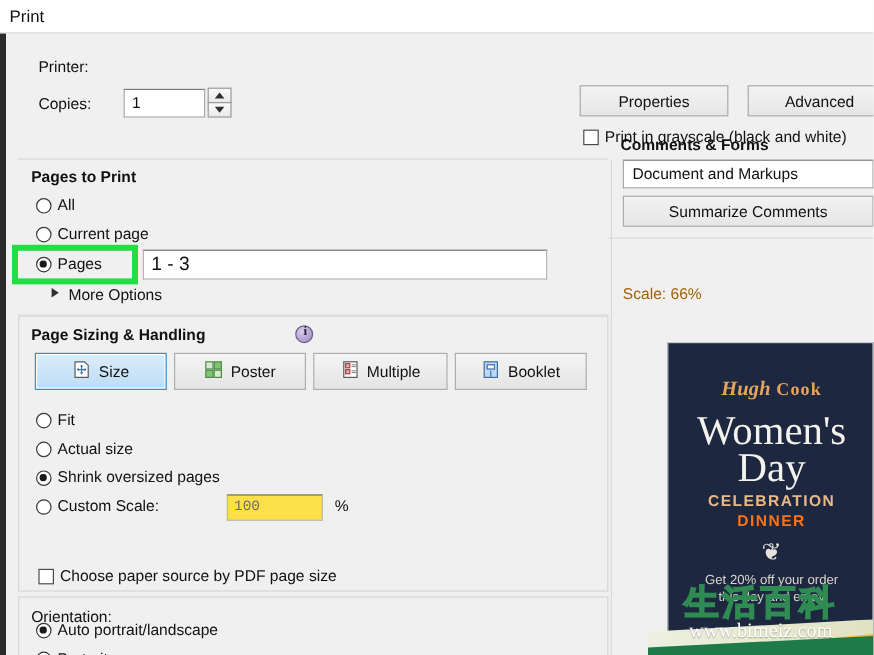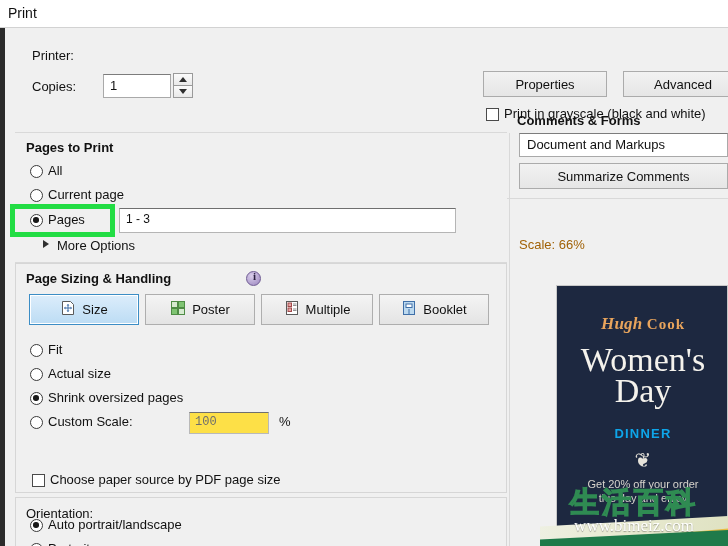--- a/index.html
+++ b/index.html
@@ -145,21 +145,21 @@
     border: 5px solid #22dd44;
     background: transparent;
     z-index: 20;
   }
 
   
   .pagesfield {
     position: absolute; left: 114px; top: 180px; width: 337px; height: 25px;
     background: #ffffff; border: 1px solid #b5b5b5; border-top-color: #6f6f6f;
   }
-  .pagesfield .val { position: absolute; left: 6px; top: 3px; font-size: 12px; color: #111; text-align: center; }
+  .pagesfield .val { position: absolute; left: 6px; top: 3px; font-size: 16px; color: #111; text-align: center; }
 
   .moreopt-arrow {
     position: absolute; left: 38px; top: 212px;
     width: 0; height: 0;
     border-top: 4.5px solid transparent; border-bottom: 4.5px solid transparent;
     border-left: 6px solid #2f2f2f;
   }
 
   
   .infoicon {
@@ -238,21 +238,21 @@
     position: absolute; left: 0; top: 58px; width: 172px; text-align: center;
     font-family: "Liberation Serif", serif; font-size: 34px; color: #f4f2ec;
     line-height: 31px;
   }
   .pv-t2 {
     position: absolute; left: 0; top: 124px; width: 172px; text-align: center;
     font-size: 13px; color: #e8b887; letter-spacing: 1.2px; font-weight: bold;
   }
   .pv-t3 {
     position: absolute; left: 0; top: 140px; width: 172px; text-align: center;
-    font-size: 13px; color: #0ea5e9; letter-spacing: 1.2px; font-weight: bold;
+    font-size: 13px; color: #f97316; letter-spacing: 1.2px; font-weight: bold;
   }
   .pv-orn {
     position: absolute; left: 0; top: 162px; width: 172px; text-align: center;
     font-size: 20px; color: #e6e3da;
   }
   .pv-sub1 {
     position: absolute; left: 0; top: 192px; width: 172px; text-align: center;
     font-size: 11px; color: #d8d4cc;
   }
   .pv-sub2 {
@@ -445,20 +445,21 @@
 
   <div class="preview">
     <div class="pv-logo">
       <span>Hugh</span>
       <span class="sm">Cook</span>
     </div>
     <div class="pv-t1">
       <div>Women's</div>
       <div>Day</div>
     </div>
+    <div class="pv-t2">CELEBRATION</div>
     <div class="pv-t3">DINNER</div>
     <div class="pv-orn">❦</div>
     <div class="pv-sub1">Get 20% off your order</div>
     <div class="pv-sub2">this day and enjoy</div>
   </div>
 
   <div class="wm">
     <div class="band1"></div>
     <div class="band3"></div>
     <div class="band2"></div>

